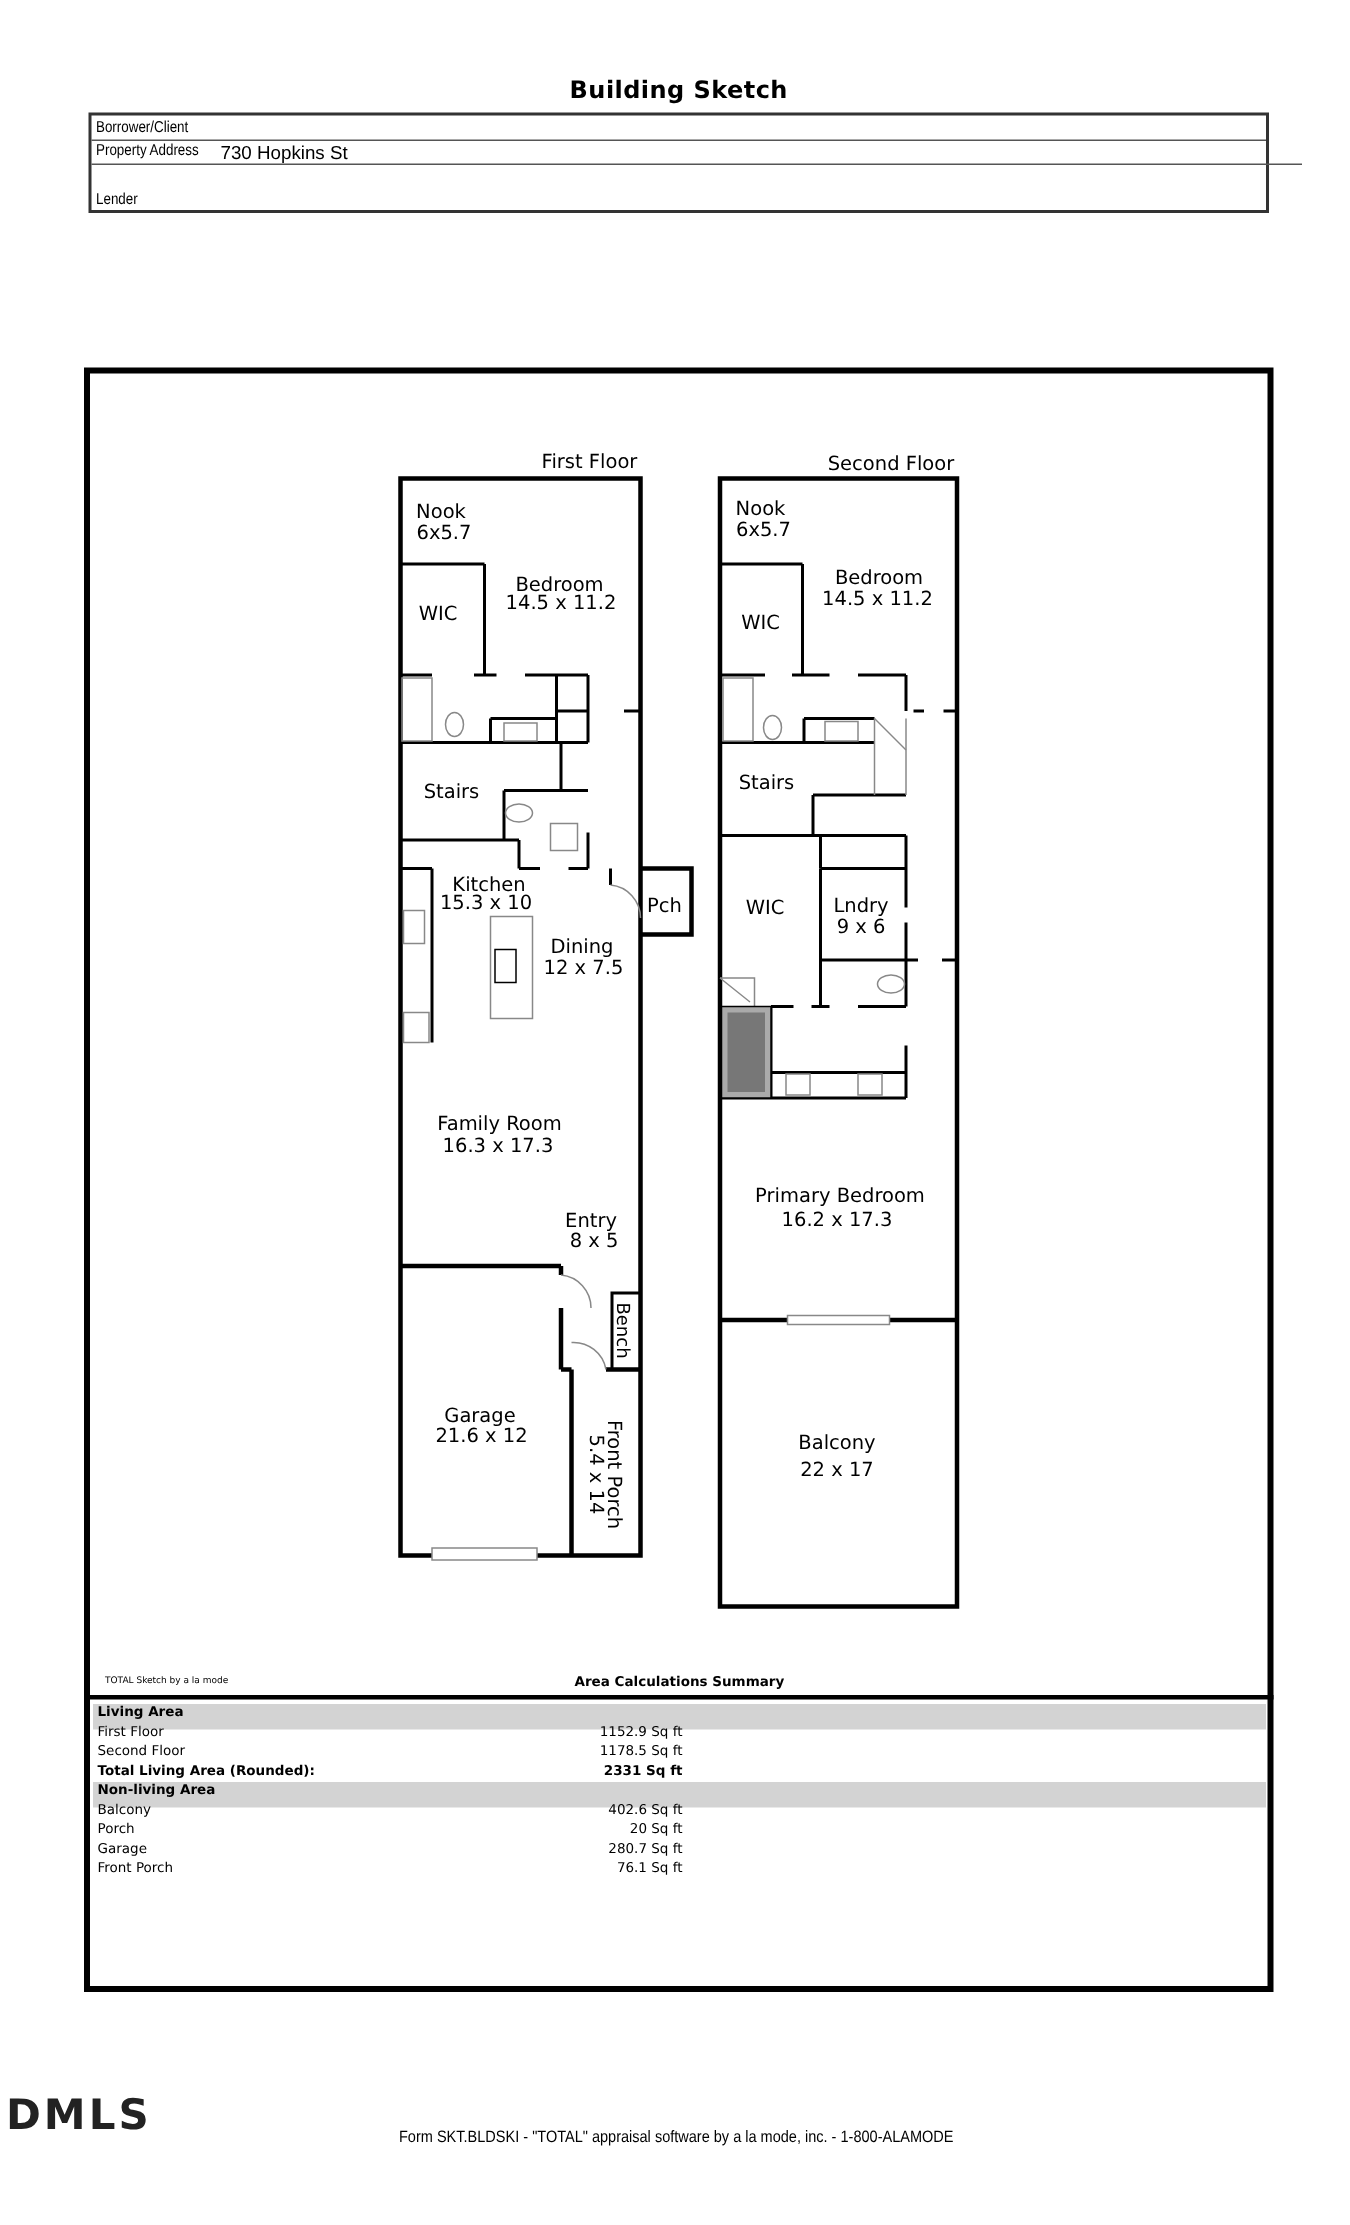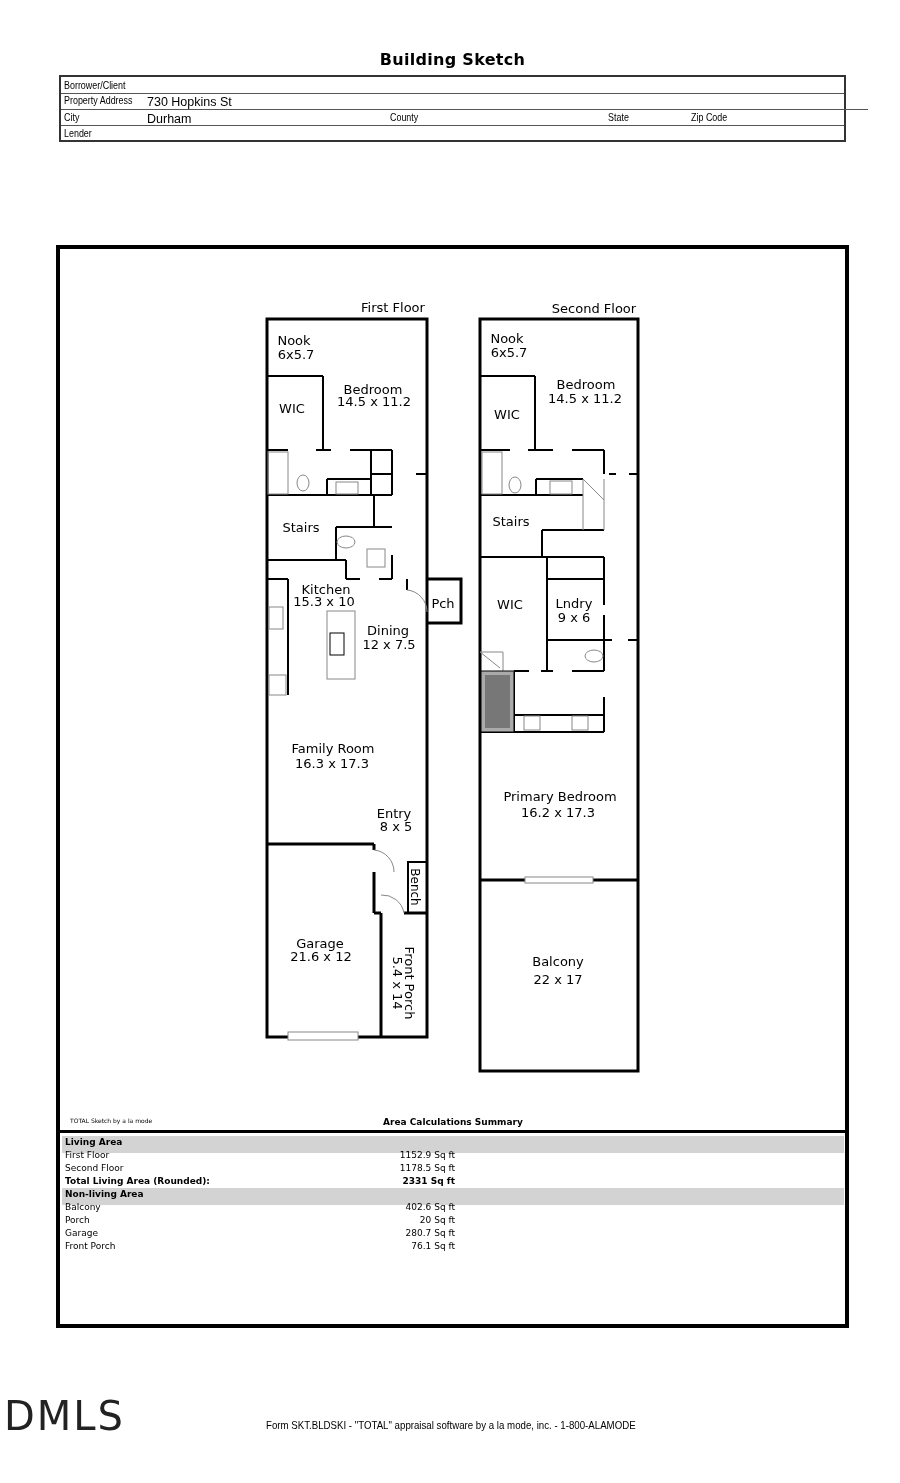--- a/index.html
+++ b/index.html
@@ -14,42 +14,35 @@
   svg text { font-family: "DejaVu Sans", sans-serif; }
   .sum-title { position: absolute; left: 383px; top: 1117px; font-family: "DejaVu Sans", sans-serif; font-weight: bold; font-size: 9px; }
   .sketch-credit { position: absolute; left: 70px; top: 1117px; font-family: "DejaVu Sans", sans-serif; font-size: 6px; }
   .sum-rule { position: absolute; left: 56px; top: 1130px; width: 793px; height: 3px; background: #000; }
   .srow { position: absolute; left: 62px; width: 782px; height: 17px; font-family: "DejaVu Sans", sans-serif; font-size: 9px; line-height: 12.5px; }
   .srow.band { background: #d3d3d3; font-weight: bold; }
   .srow .k { position: absolute; left: 3px; }
   .srow .v { position: absolute; right: 389px; text-align: right; white-space: nowrap; margin-left: 16px; }
   .srow.bold { font-weight: bold; }
   .footer { position: absolute; left: 266px; top: 1419px; font-size: 11px; transform: scaleX(0.88); transform-origin: left center; white-space: nowrap; }
-  .logo { position: absolute; left: 4px; top: 1393px; font-family: "DejaVu Sans", sans-serif; font-weight: 400; font-size: 40px; letter-spacing: 2px; color: #222; }
+  .logo { position: absolute; left: 4px; top: 1393px; font-family: "DejaVu Sans", sans-serif; font-weight: 700; font-size: 28px; letter-spacing: 2px; color: #222; }
 </style>
 </head>
 <body>
 
 <div class="title">Building Sketch</div>
 
 <div class="hdr">
   <div class="hdr-row" style="top:0;">
     <span class="lbl" style="left:3px;">Borrower/Client</span>
     <span class="val" style="left:86px;"></span>
   </div>
   <div class="hdr-row" style="top:16px;padding-left:24px;">
     <span class="lbl" style="left:3px; top:1px;">Property Address</span>
     <span class="val" style="left:86px; top:2px;">730 Hopkins St</span>
-  </div>
-  <div class="hdr-row" style="top:32px;">
-    <span class="lbl" style="left:3px;">City</span>
-    <span class="val" style="left:86px; top:3px;">Durham</span>
-    <span class="lbl" style="left:329px;">County</span>
-    <span class="lbl" style="left:547px;">State</span>
-    <span class="lbl" style="left:630px;">Zip Code</span>
   </div>
   <div class="hdr-row" style="top:48px; border-bottom:none;">
     <span class="lbl" style="left:3px;">Lender</span>
   </div>
 </div>
 
 <div class="frame"></div>
 
 <svg style="position:absolute; left:0; top:0;" width="900" height="1110" viewBox="0 0 900 1110">
   <g stroke="#000" fill="none" stroke-width="3">

